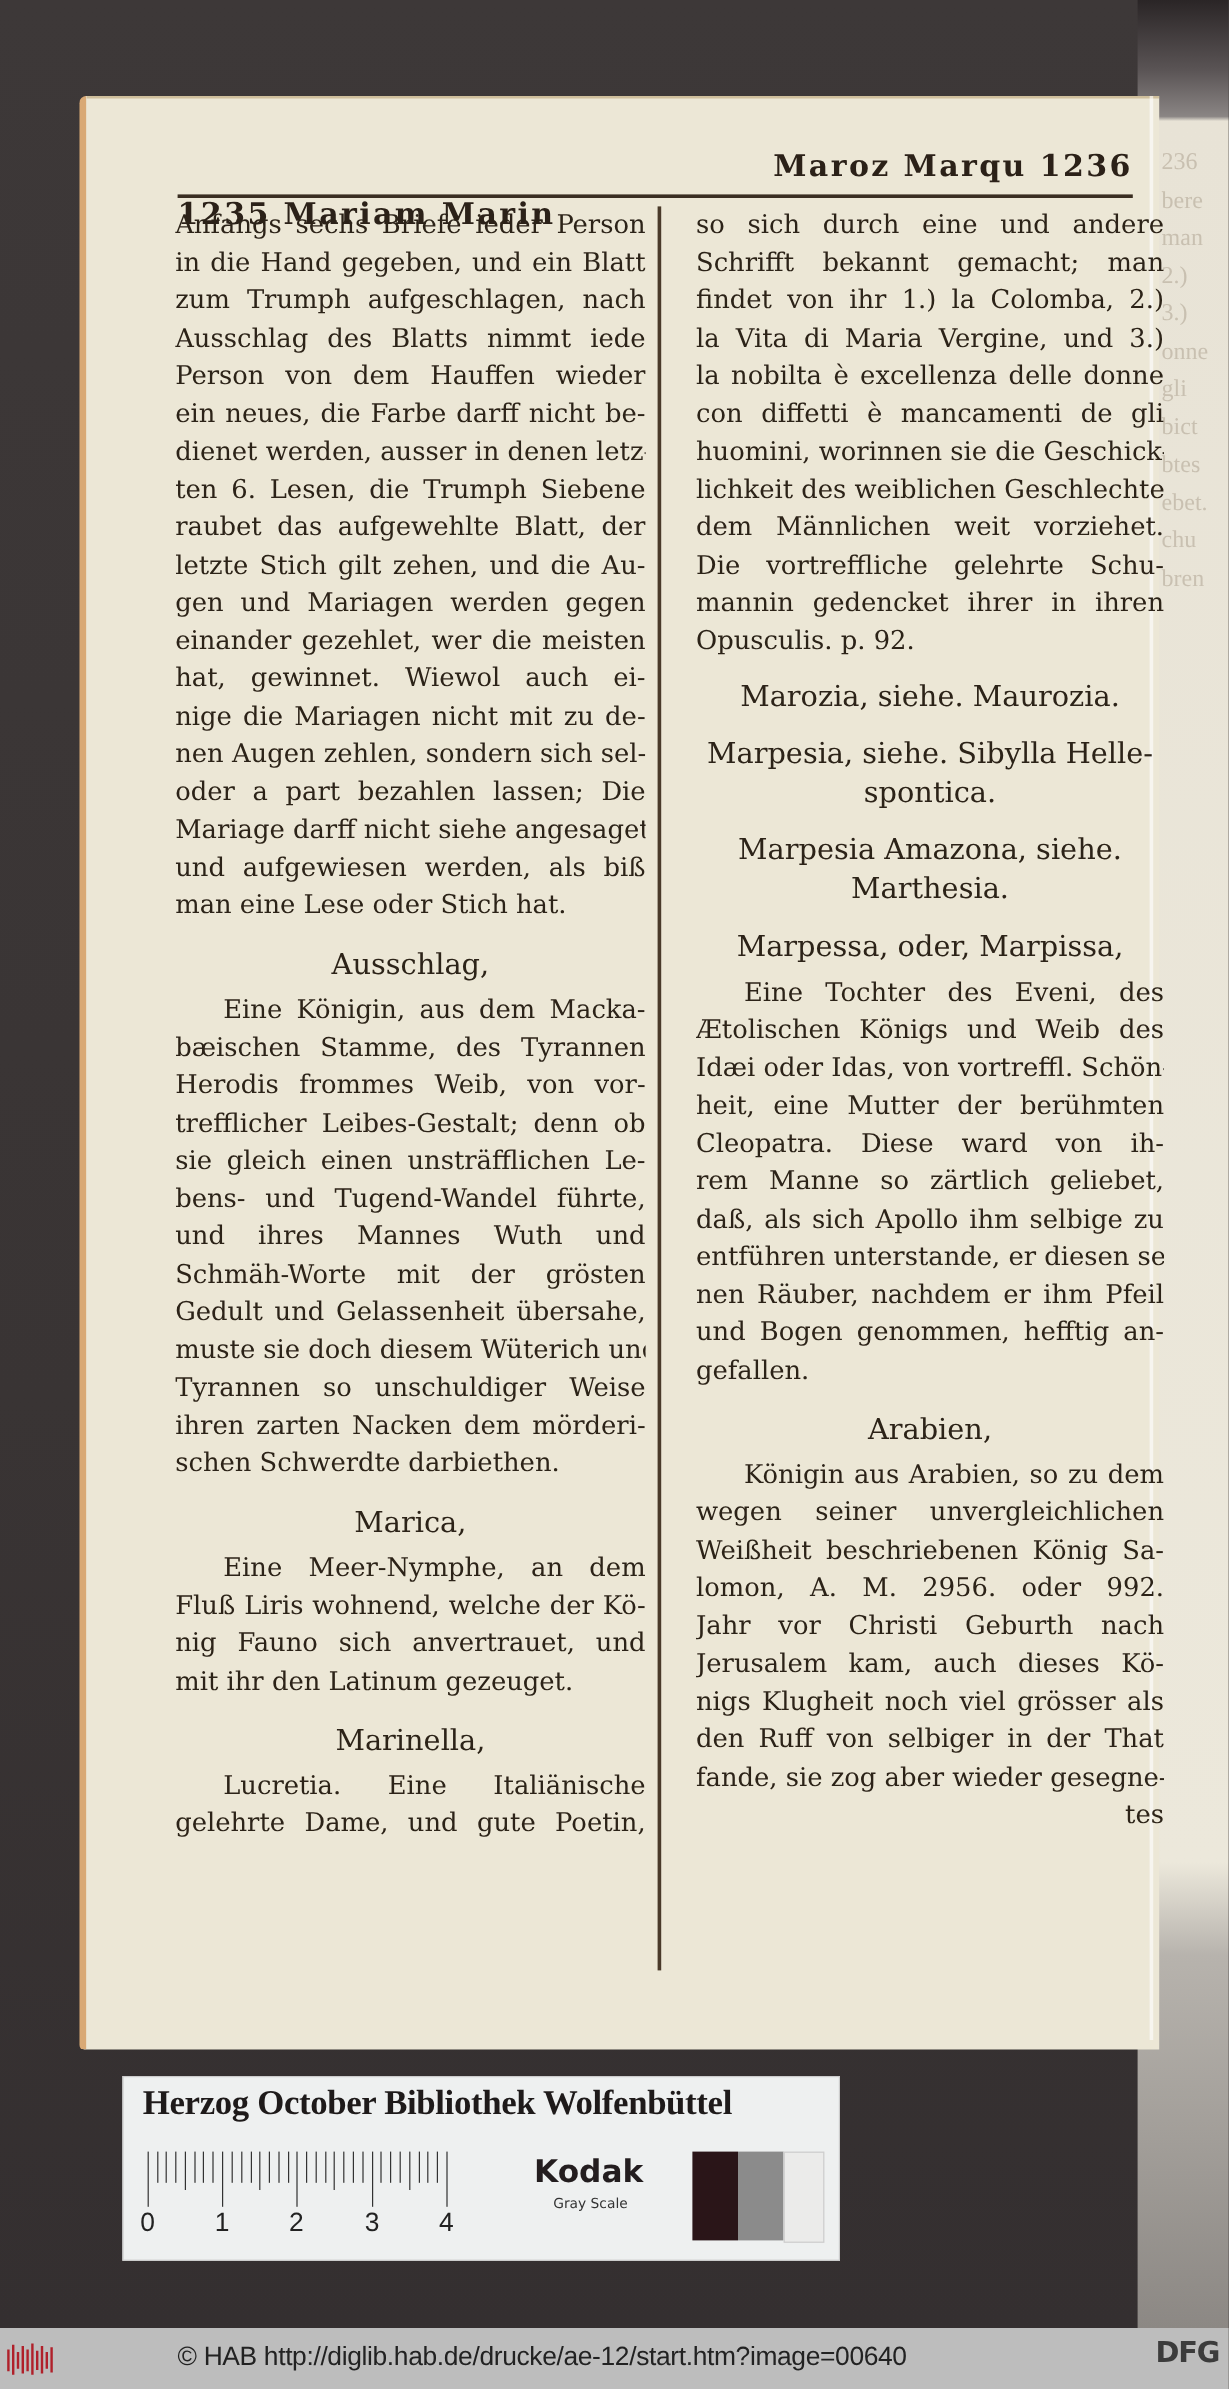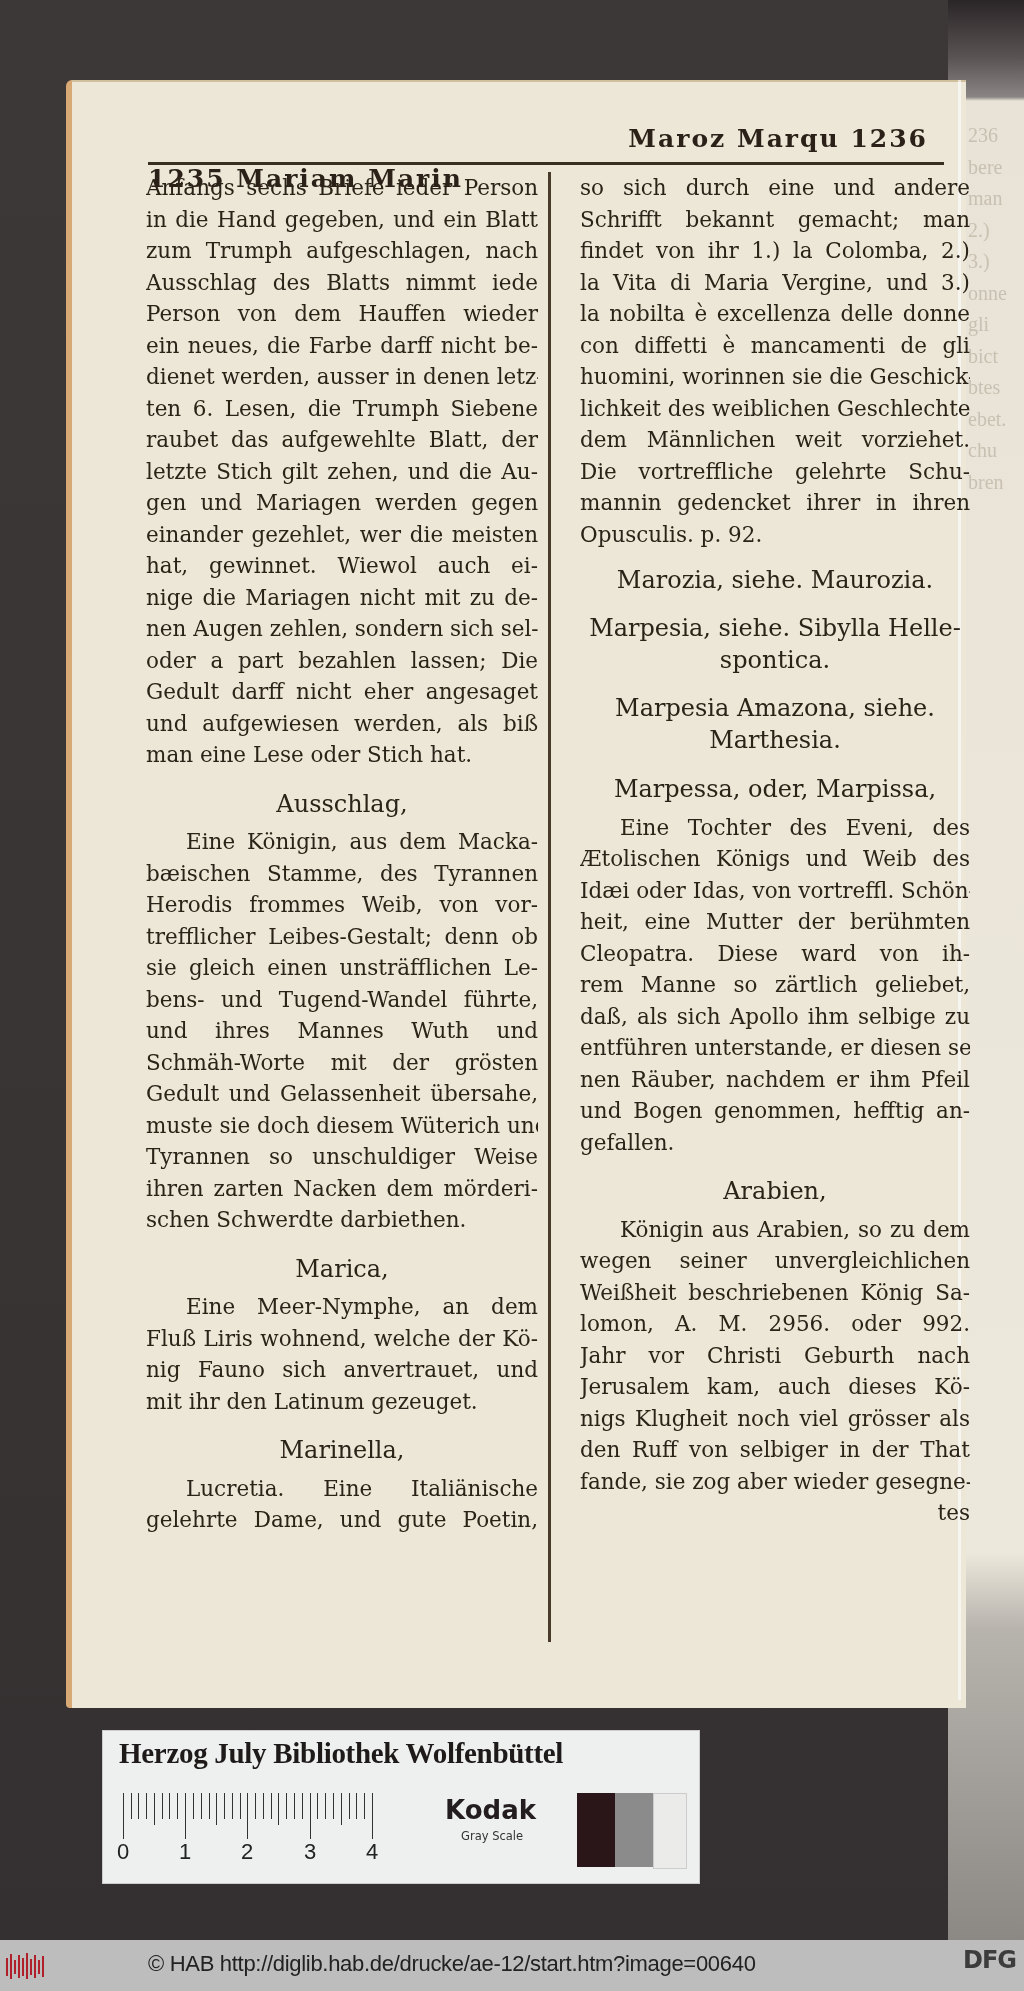--- a/index.html
+++ b/index.html
@@ -28,21 +28,21 @@
     color: rgba(120,100,80,0.28); font-size: 20px; line-height: 31.5px;
     font-family: Liberation Serif, serif; overflow: hidden; white-space: nowrap;
   }
   .fold-line { position:absolute; left: 958px; top: 80px; width: 3px; height: 1620px; background: rgba(255,255,255,0.6); }
 
   .running-head {
     position: absolute; top: 124px; font-size: 25px; color: #2b2118;
     letter-spacing: 2px; font-family: "DejaVu Serif", serif; font-weight: bold;
   }
   .rh-left { left: 148px; margin-top: 40px; }
-  .rh-right { right: 96px; }
+  .rh-right { right: 80px; }
   .head-rule { position: absolute; left: 148px; top: 162px; width: 796px; height: 3px; background: #3a2e22; }
 
   .col {
     position: absolute; top: 172px; font-family: "DejaVu Serif", serif;
     color: #2c2318; font-size: 21.5px; line-height: 31.5px;
   }
   .col-left { left: 146px; width: 392px; }
   .col-right { left: 580px; width: 390px; }
   .col-divider { position: absolute; left: 548px; top: 172px; width: 3px; height: 1470px; background: #4a3a2a; }
 
@@ -125,21 +125,21 @@
     <div class="line">dienet werden, ausser in denen letz-</div>
     <div class="line">ten 6. Lesen, die Trumph Siebene</div>
     <div class="line">raubet das aufgewehlte Blatt, der</div>
     <div class="line">letzte Stich gilt zehen, und die Au-</div>
     <div class="line">gen und Mariagen werden gegen</div>
     <div class="line">einander gezehlet, wer die meisten</div>
     <div class="line">hat, gewinnet. Wiewol auch ei-</div>
     <div class="line">nige die Mariagen nicht mit zu de-</div>
     <div class="line">nen Augen zehlen, sondern sich sel-</div>
     <div class="line">oder a part bezahlen lassen; Die</div>
-    <div class="line">Gedult darff nicht eher angesaget</div>
+    <div class="line">Mariage darff nicht siehe angesaget</div>
     <div class="line">und aufgewiesen werden, als biß</div>
     <div class="line last">man eine Lese oder Stich hat.</div>
   </div>
 
   <div>
     <div class="heading">Ausschlag,</div>
     <div class="line indent">Eine Königin, aus dem Macka-</div>
     <div class="line">bæischen Stamme, des Tyrannen</div>
     <div class="line">Herodis frommes Weib, von vor-</div>
     <div class="line">trefflicher Leibes-Gestalt; denn ob</div>
@@ -221,21 +221,21 @@
     <div class="line">Jahr vor Christi Geburth nach</div>
     <div class="line">Jerusalem kam, auch dieses Kö-</div>
     <div class="line">nigs Klugheit noch viel grösser als</div>
     <div class="line">den Ruff von selbiger in der That</div>
     <div class="line">fande, sie zog aber wieder gesegne-</div>
     <div style="text-align:right;">tes</div>
   </div>
 </div>
 
 <div class="card">
-  <div class="card-title">Herzog July Bibliothek Wolfenbüttel</div>
+  <div class="card-title">Herzog October Bibliothek Wolfenbüttel</div>
   <div class="ruler">
     <div class="tick" style="left:0px;height:46px"></div>
     <div class="tick" style="left:8px;height:26px"></div>
     <div class="tick" style="left:15px;height:26px"></div>
     <div class="tick" style="left:23px;height:26px"></div>
     <div class="tick" style="left:31px;height:32px"></div>
     <div class="tick" style="left:39px;height:26px"></div>
     <div class="tick" style="left:46px;height:26px"></div>
     <div class="tick" style="left:54px;height:26px"></div>
     <div class="tick" style="left:62px;height:46px"></div>

